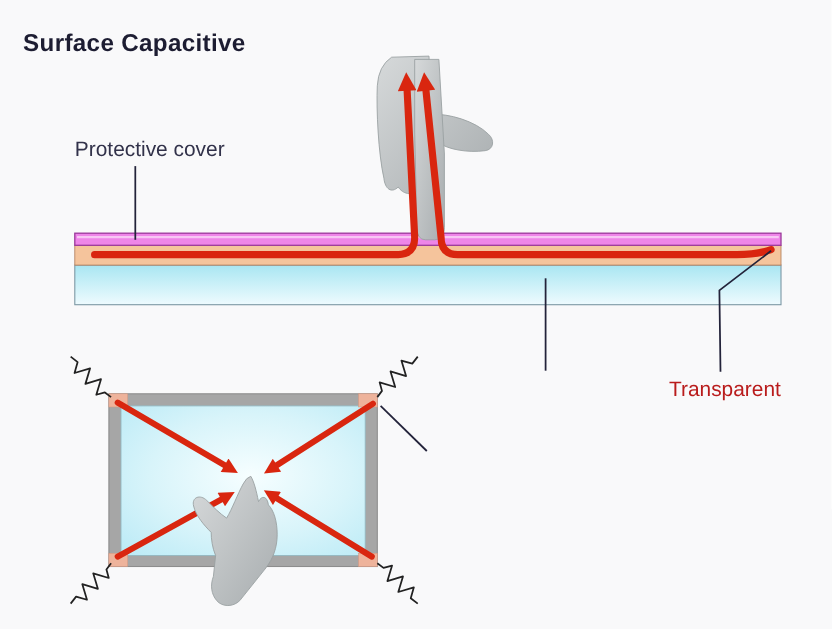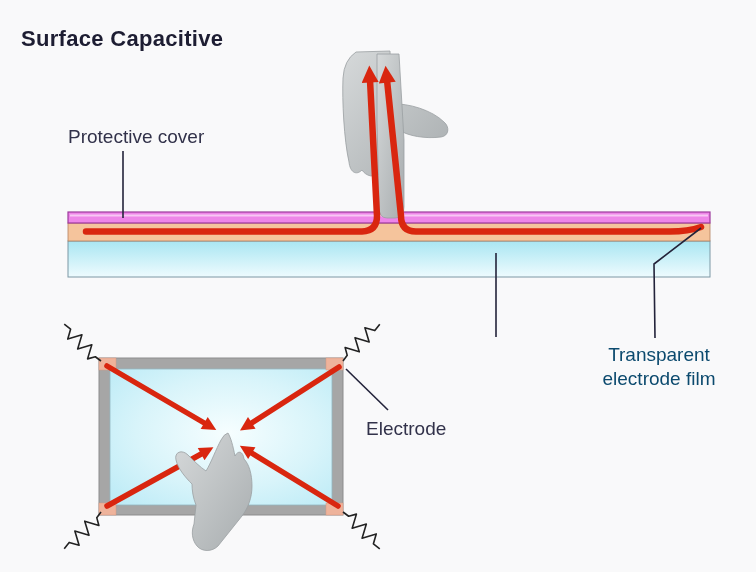--- a/index.html
+++ b/index.html
@@ -12,21 +12,21 @@
   .lbl{
     position:absolute;color:#32324a;font-size:19px;line-height:22px;
     white-space:nowrap;
     text-align:center;
   }
   .title{
     position:absolute;left:21px;top:26px;
     font-size:22px;font-weight:bold;color:#1d1d32;letter-spacing:.3px;
   }
   .tef{position:absolute;left:584px;top:343px;width:150px;text-align:center;
-       color:#0c4a6e;font-size:19px;line-height:24px;white-space:nowrap;}
+       color:#b91c1c;font-size:19px;line-height:24px;white-space:nowrap;}
 </style>
 </head>
 <body>
 
 <div class="stage">
 
   <svg width="756" height="572" viewBox="0 0 756 572">
     <defs>
       <linearGradient id="glassV" x1="0" y1="0" x2="0" y2="1">
         <stop offset="0" stop-color="#a9e6f2"></stop>
@@ -125,17 +125,15 @@
       <line x1="346" y1="369" x2="388" y2="410" stroke="#23233a" stroke-width="1.6"></line>
     </g>
   </svg>
 
   <div class="title">Surface Capacitive</div>
 
   <div class="lbl" style="left:68px;top:126px">Protective cover</div>
 
   <div class="tef">
     <div>Transparent</div>
-    <div>electrode film</div>
   </div>
 
-  <div class="lbl" style="left:366px;top:418px">Electrode</div>
 </div>
 
 </body></html>

